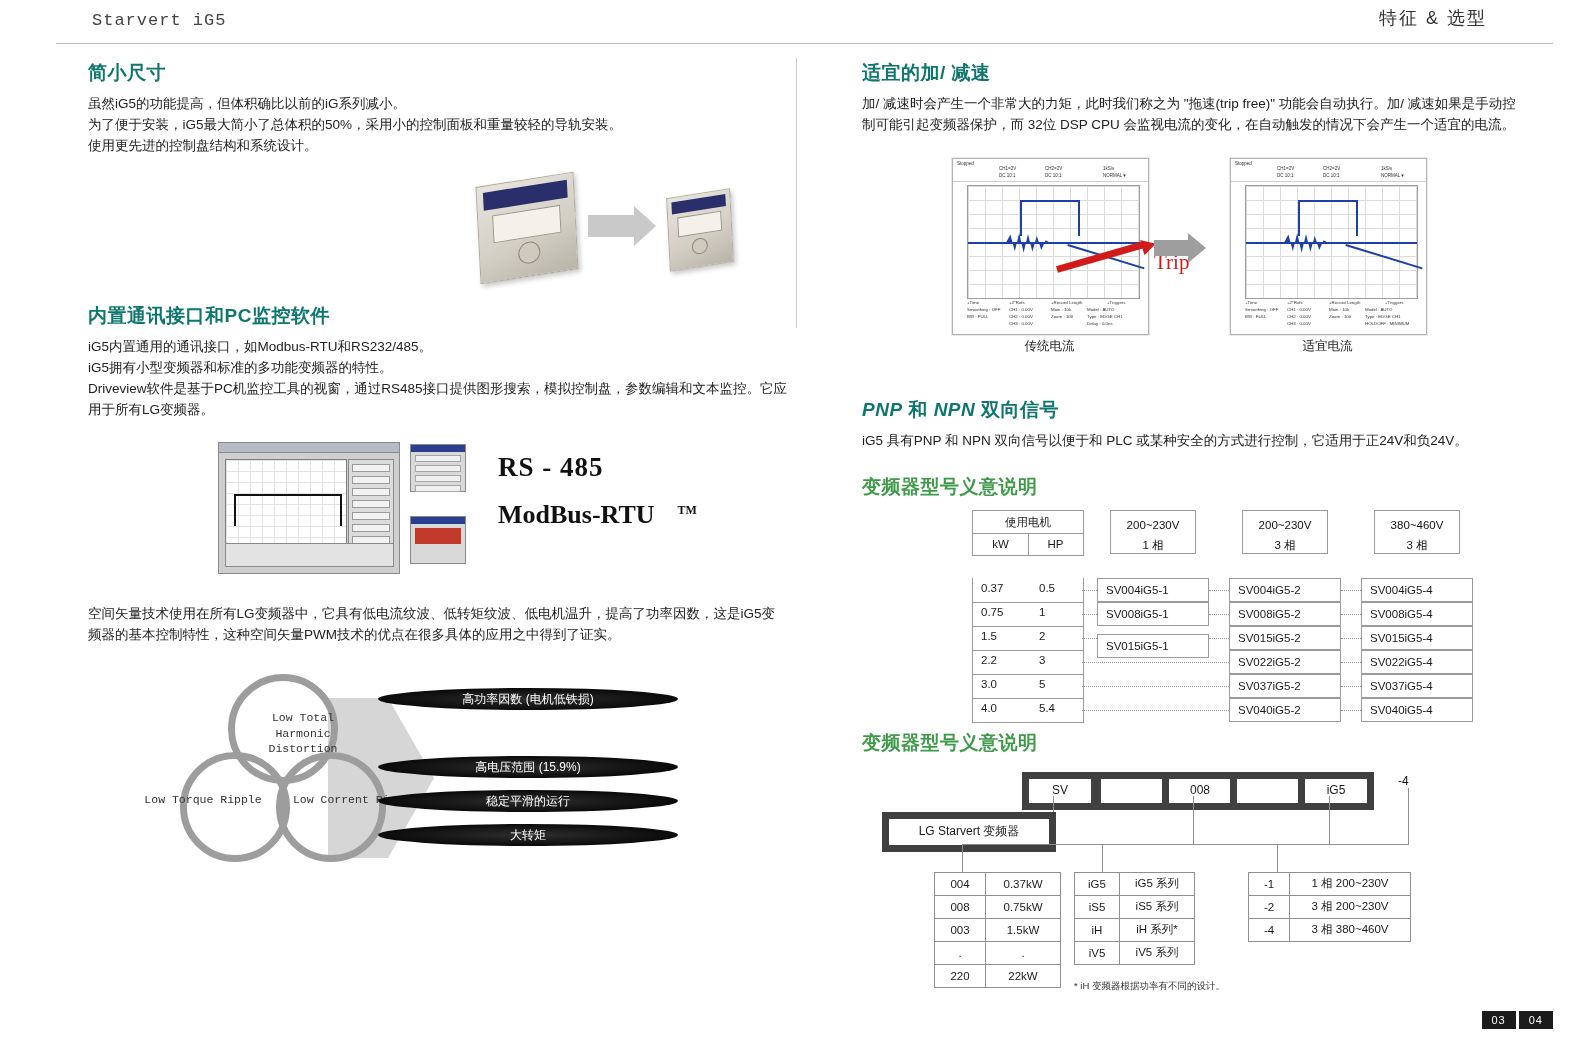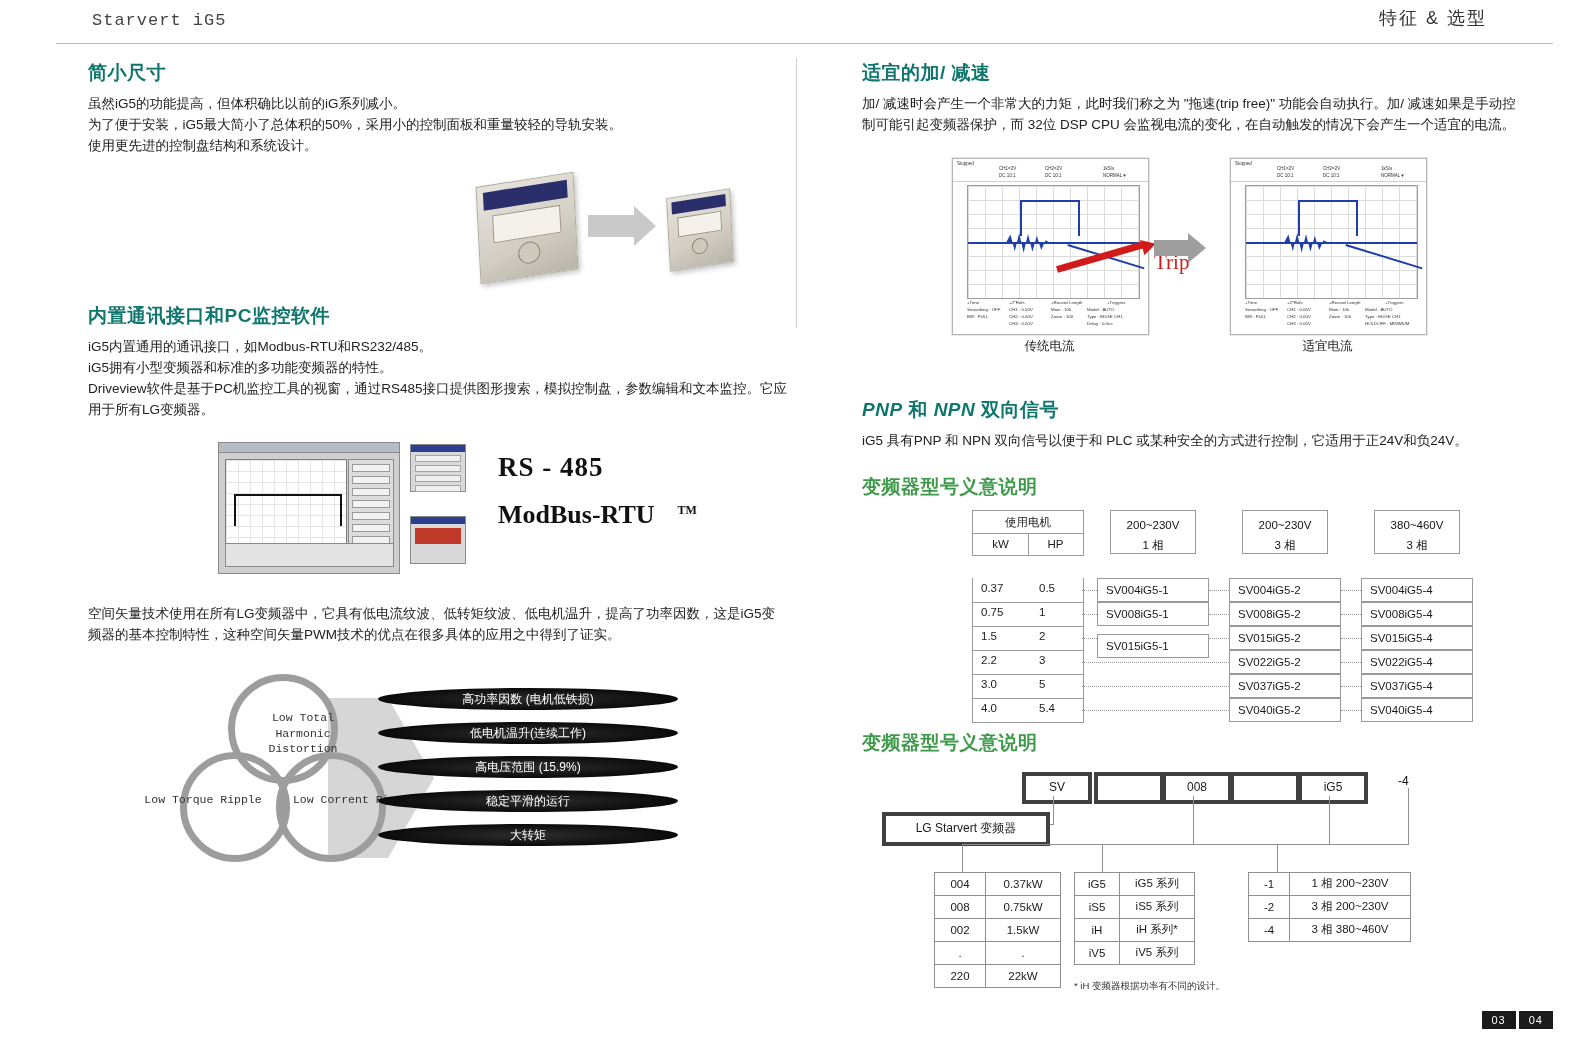--- a/index.html
+++ b/index.html
@@ -402,21 +402,21 @@
   .dots {
     position: absolute;
     height: 1px;
     border-top: 1px dotted #9a9a9a;
   }
 
   
   .mcode { position: relative; height: 235px; margin-top: 8px; }
   .mbox {
     position: absolute;
-    border: 4px solid #404040;
+    border: 7px solid #404040;
     background: #fff;
     font-size: 12px;
     text-align: center;
     line-height: 1.9;
     height: 24px;
   }
   .lnv { position: absolute; width: 1px; background: #8f8f8f; }
   .lnh { position: absolute; height: 1px; background: #8f8f8f; }
   .tbl {
     position: absolute;
@@ -535,21 +535,20 @@
     <div class="venn-wrap">
       <div class="gray-band"></div>
       <div class="circle c-top"></div>
       <div class="circle c-left"></div>
       <div class="circle c-right"></div>
       <div class="venn-label vl-top" style="white-space:pre-line">Low Total
 Harmonic Distortion</div>
       <div class="venn-label vl-left">Low Torque Ripple</div>
       <div class="venn-label vl-right">Low  Corrent Ripple</div>
       <div class="lens ln1">高功率因数 (电机低铁损)</div>
-      <div class="lens ln2">低电机温升(连续工作)</div>
       <div class="lens ln3">高电压范围 (15.9%)</div>
       <div class="lens ln4">稳定平滑的运行</div>
       <div class="lens ln5">大转矩</div>
     </div>
   </div>
 
   <div class="col-right">
 
     <div class="blk">
       <h2 class="sec">适宜的加/ 减速</h2>
@@ -761,21 +760,21 @@
         <tbody>
             <tr>
           <td style="width:38px">004</td>
           <td style="width:62px">0.37kW</td>
         </tr>
         <tr>
           <td>008</td>
           <td>0.75kW</td>
         </tr>
         <tr>
-          <td>002</td>
+          <td>003</td>
           <td>1.5kW</td>
         </tr>
         <tr>
           <td>.</td>
           <td>.</td>
         </tr>
         <tr>
           <td>220</td>
           <td>22kW</td>
         </tr>

